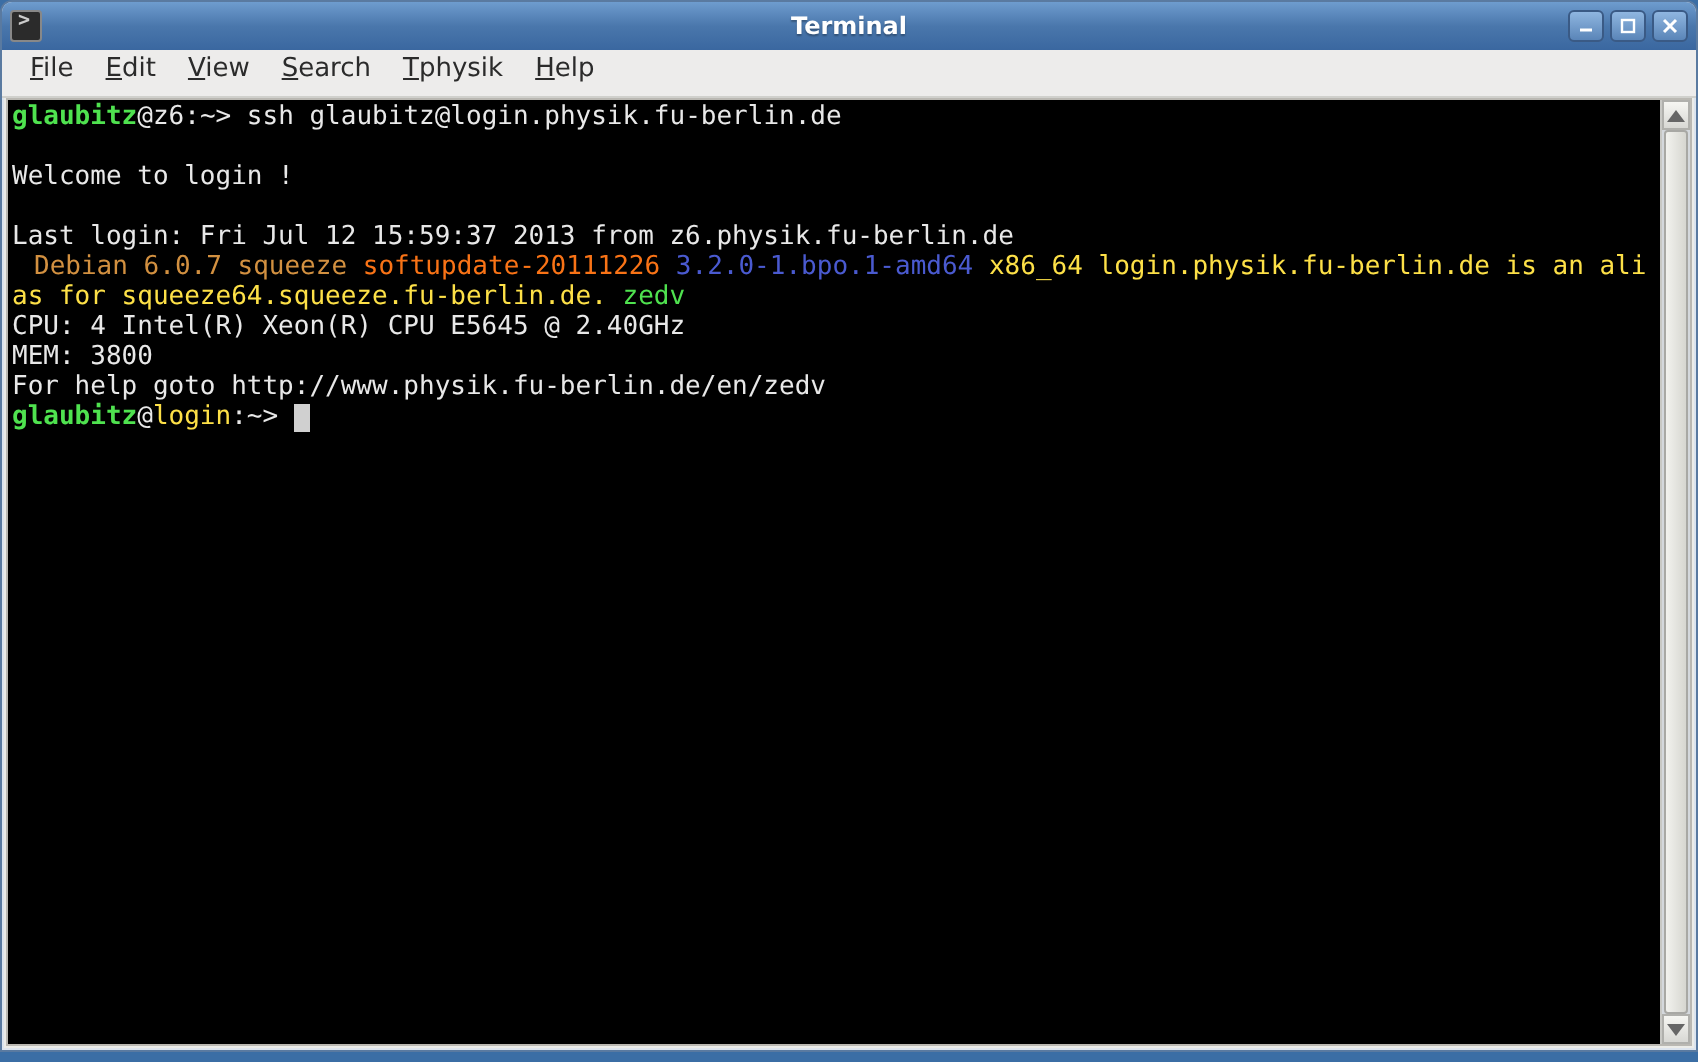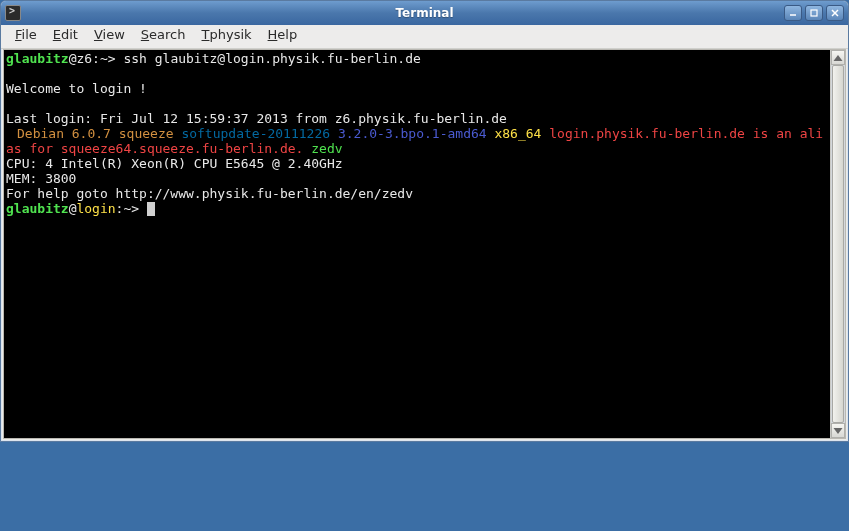--- a/index.html
+++ b/index.html
@@ -7,21 +7,21 @@
     margin: 0;
     padding: 0;
     width: 849px;
     height: 531px;
     font-family: "DejaVu Sans", "Liberation Sans", sans-serif;
     background: #3b6ea5;
     overflow: hidden;
   }
   .window {
     width: 849px;
-    height: 442px;
+    height: 526px;
     background: #ecece8;
     border: 1px solid #5a7aa0;
     border-radius: 6px 6px 0 0;
     display: flex;
     flex-direction: column;
     box-shadow: inset 0 0 0 1px #dce4ee;
   }
   .titlebar {
     height: 24px;
     background: linear-gradient(to bottom, #6e9cce 0%, #4a77ac 50%, #3a67a0 100%);
@@ -136,24 +136,24 @@
     left: 1px; right: 1px;
     top: 0; bottom: 0;
     background: linear-gradient(to right, #f2f2ee, #d6d6d0);
     border: 1px solid #a8a8a4;
     border-radius: 2px;
   }
   .c-green  { color: #4fe24f; }
   .c-bgreen { color: #4fe24f; font-weight: bold; text-align: center; }
   .c-white  { color: #e8e8e8; }
   .c-orange { color: #d29040; margin-left: 11px; }
-  .c-olive  { color: #0369a1; }
+  .c-olive  { color: #f97316; }
   .c-blue   { color: #4a5ad0; }
   .c-cyan   { color: #fde047; }
-  .c-mag    { color: #ef4444; }
+  .c-mag    { color: #fde047; }
   .cursor {
     display: inline-block;
     width: 8px; height: 14px;
     background: #d0d0d0;
     vertical-align: text-bottom;
   }
 </style>
 </head>
 <body>
 
@@ -190,21 +190,21 @@
     <div class="menu-item"><span class="mn">T</span><span id="mt">physik</span></div>
     <div class="menu-item"><span class="mn">H</span><span id="mh">elp</span></div>
   </div>
 
   <div class="term-wrap">
     <div class="terminal"><span class="c-bgreen">glaubitz</span><span class="c-white">@</span><span class="c-white">z6</span><span class="c-white">:</span><span class="c-white">~</span><span class="c-white">&gt; </span><span class="c-white">ssh glaubitz@login.physik.fu-berlin.de</span>
 
 <span class="c-white">Welcome to login !</span>
 
 <span class="c-white">Last login: Fri Jul 12 15:59:37 2013 from z6.physik.fu-berlin.de</span>
-<span class="c-orange">Debian 6.0.7 squeeze </span><span class="c-olive">softupdate-20111226 </span><span class="c-blue">3.2.0-3.bpo.1-amd64 </span><span class="c-cyan">x86_64 </span><span class="c-mag">login.physik.fu-berlin.de is an ali</span>
+<span class="c-orange">Debian 6.0.7 squeeze </span><span class="c-olive">softupdate-20111226 </span><span class="c-blue">3.2.0-1.bpo.1-amd64 </span><span class="c-cyan">x86_64 </span><span class="c-mag">login.physik.fu-berlin.de is an ali</span>
 <span class="c-mag">as for squeeze64.squeeze.fu-berlin.de. </span><span class="c-green">zedv</span>
 <span class="c-white">CPU: 4 Intel(R) Xeon(R) CPU E5645 @ 2.40GHz</span>
 <span class="c-white">MEM: 3800</span>
 <span class="c-white">For help goto http://www.physik.fu-berlin.de/en/zedv</span>
 <span class="c-bgreen">glaubitz</span><span class="c-white">@</span><span class="c-cyan">login</span><span class="c-white">:</span><span class="c-white">~</span><span class="c-white">&gt; </span><span class="cursor"></span></div>
 
     <div class="scrollbar">
       <div class="sb-btn">
         <svg viewBox="0 0 8 8">
             <polygon points="4,2 7,6 1,6" fill="#666"></polygon>

